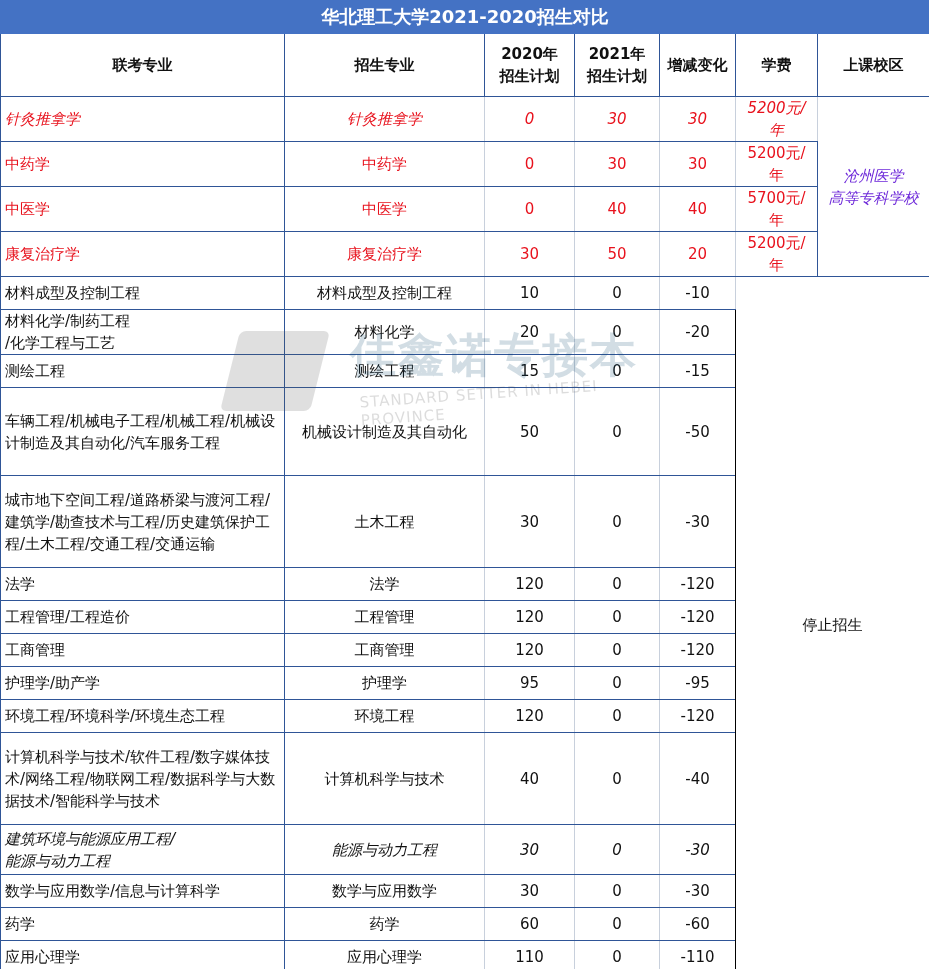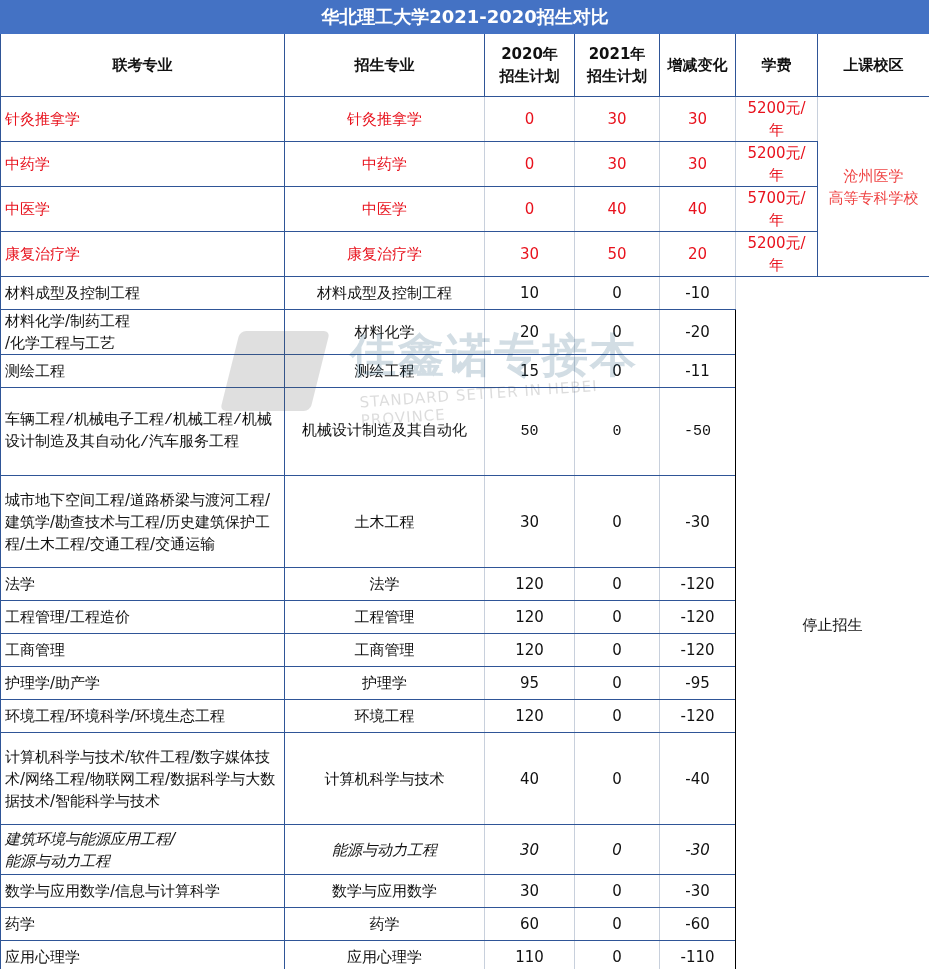--- a/index.html
+++ b/index.html
@@ -6,21 +6,21 @@
   body { width:929px; height:969px; overflow:hidden; font-family:"DejaVu Sans", sans-serif; }
   .wrap { position:relative; width:929px; height:969px; }
   table { border-collapse:collapse; width:929px; table-layout:fixed; }
   td { border:1px solid #2f5597; font-size:15px; color:#111; padding:0 4px; line-height:22px; overflow:hidden; }
   td.v { border-left-color:#c8d0dc; border-right-color:#c8d0dc; }
   .title-row td { background:#4472c4; color:#fff; font-weight:bold; font-size:18px; text-align:center; height:32px; border-color:#4472c4; }
   .head td { font-weight:bold; text-align:center; height:62px; font-size:15px; }
   .c { text-align:center; }
   .l { text-align:left; }
   .red td { color:#e8121d; }
-  .red td.campus { color:#ef4444; }
+  .red td.campus { color:#6d28d9; }
   .stop { text-align:center; vertical-align:middle; color:#111; border:1px solid #000; }
   .watermark { position:absolute; left:230px; top:325px; width:430px; height:95px; pointer-events:none; opacity:0.18; }
   .wm-logo { position:absolute; left:0; top:6px; width:90px; height:80px; background:#555; transform:skewX(-14deg); border-radius:6px; }
   .wm-cn { position:absolute; left:120px; top:0; font-size:46px; font-weight:bold; color:#0c4a6e; letter-spacing:2px; }
   .wm-en { position:absolute; left:130px; top:58px; font-size:15px; color:#444; transform:rotate(-4deg); letter-spacing:1px; }
 </style>
 </head>
 <body>
 
 <div class="wrap">
@@ -42,21 +42,21 @@
     <td>联考专业</td>
     <td>招生专业</td>
     <td><span>2020年</span><br><span>招生计划</span></td>
     <td><span>2021年</span><br><span>招生计划</span></td>
     <td>增减变化</td>
     <td>学费</td>
     <td>上课校区</td>
   </tr>
   </tbody>
       <tbody id="red-body">
-        <tr class="red" style="height: 33px;">
+        <tr class="red" style="height: 33px; font-style: italic;">
           <td class="l">针灸推拿学</td>
 <td class="c v">针灸推拿学</td>
 <td class="c v">0</td>
 <td class="c v">30</td>
 <td class="c v">30</td>
 <td class="c v">5200元/年</td>
           <td class="c campus" rowspan="4"><span>沧州医学</span><br><span>高等专科学校</span></td>
         </tr>
         <tr class="red" style="height: 33px;">
           <td class="l">中药学</td>
@@ -98,23 +98,23 @@
 <td class="c v">材料化学</td>
 <td class="c v">20</td>
 <td class="c v">0</td>
 <td class="c v">-20</td>
         </tr>
         <tr style="height: 33px;">
           <td class="l" style="white-space:pre-line">测绘工程</td>
 <td class="c v">测绘工程</td>
 <td class="c v">15</td>
 <td class="c v">0</td>
-<td class="c v">-11</td>
-        </tr>
-        <tr style="height: 88px; font-family: Liberation Mono, monospace;">
+<td class="c v">-15</td>
+        </tr>
+        <tr style="height: 88px;">
           <td class="l" style="white-space:pre-line">车辆工程/机械电子工程/机械工程/机械设计制造及其自动化/汽车服务工程</td>
 <td class="c v">机械设计制造及其自动化</td>
 <td class="c v">50</td>
 <td class="c v">0</td>
 <td class="c v">-50</td>
         </tr>
         <tr style="height: 92px;">
           <td class="l" style="white-space:pre-line">城市地下空间工程/道路桥梁与渡河工程/建筑学/勘查技术与工程/历史建筑保护工程/土木工程/交通工程/交通运输</td>
 <td class="c v">土木工程</td>
 <td class="c v">30</td>

